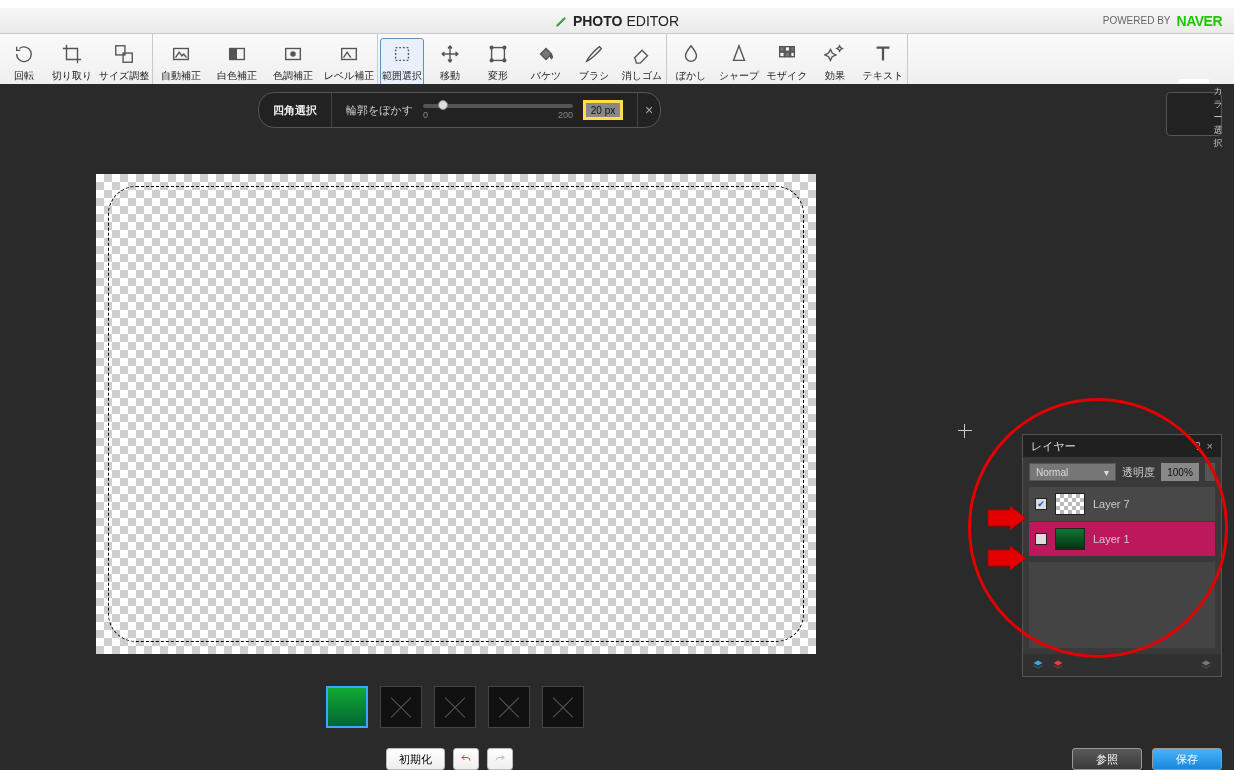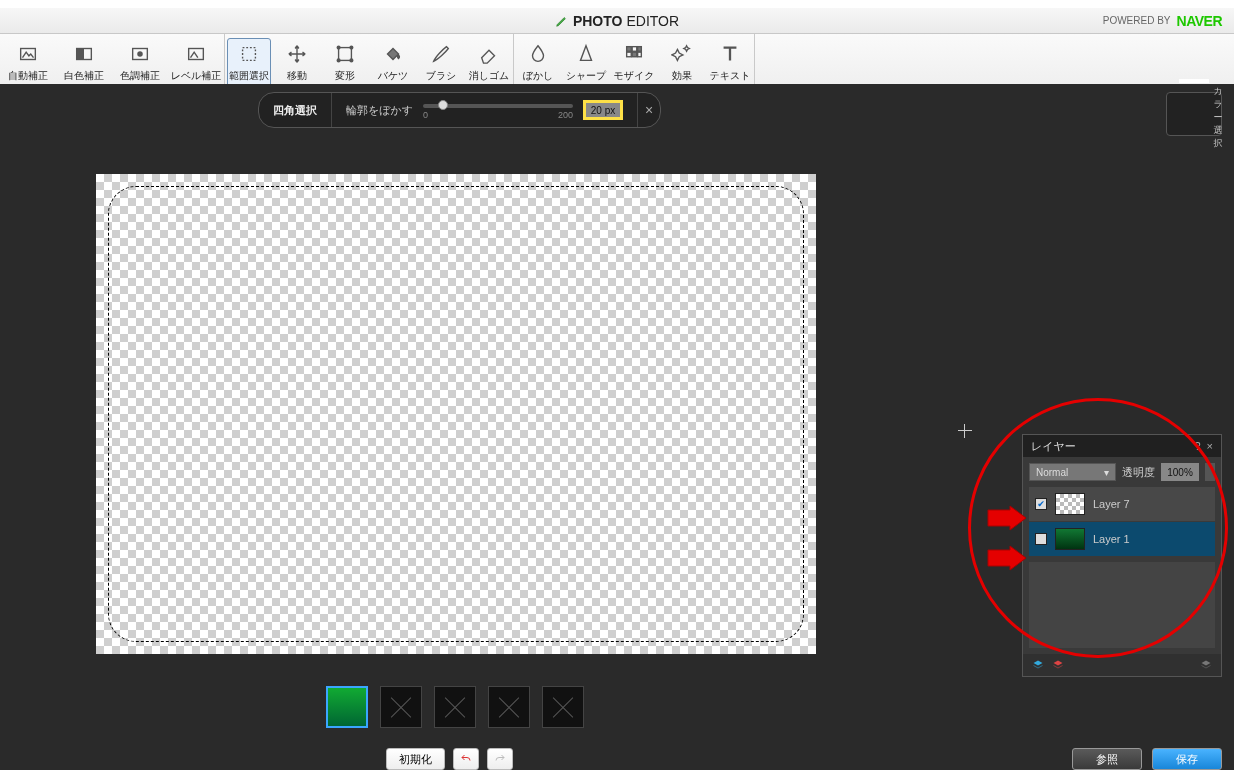--- a/index.html
+++ b/index.html
@@ -72,21 +72,21 @@
 
 .panel { position:absolute; right:12px; top:350px; width:200px; background:#393939; border:1px solid #555; font-size:11px; color:#ccc; }
 .panel-head { height:22px; background:#202020; display:flex; align-items:center; padding:0 8px; justify-content:space-between; }
 .panel-head .ttl { font-size:11px; color:#ddd; }
 .panel-head .icons { display:flex; gap:6px; color:#aaa; }
 .panel-row1 { display:flex; align-items:center; gap:6px; padding:6px; }
 .combo { flex:1; height:18px; background:#777; color:#ddd; font-size:10px; display:flex; align-items:center; padding:0 6px; justify-content:space-between; border:1px solid #555; }
 .op-in { width:38px; height:18px; background:#888; color:#111; font-size:10px; display:flex; align-items:center; justify-content:center; }
 .op-drop { width:10px; height:18px; background:#555; }
 .layer-list { background:#444; margin:0 6px 6px; }
-.layer-item { display:flex; align-items:center; gap:8px; padding:6px; background:#0c4a6e; border-top:1px solid #3a3a3a; }
+.layer-item { display:flex; align-items:center; gap:8px; padding:6px; background:#be185d; border-top:1px solid #3a3a3a; }
 .layer-item:first-child { border-top:none; background:#484848; }
 .chk { width:12px; height:12px; background:#ddd; border:1px solid #222; display:flex; align-items:center; justify-content:center; font-size:9px; color:#06c; }
 .lthumb { width:30px; height:22px; background:#fff; border:1px solid #222; }
 .lthumb.checker2 {
   background-image:
     linear-gradient(45deg,#bbb 25%,transparent 25%,transparent 75%,#bbb 75%),
     linear-gradient(45deg,#bbb 25%,transparent 25%,transparent 75%,#bbb 75%);
   background-size:8px 8px; background-position:0 0,4px 4px;
 }
 .lthumb.img { background:linear-gradient(#173,#031); }
@@ -119,20 +119,41 @@
     <span>PHOTO</span>
       <span class="thin">EDITOR</span>
   </div>
   <div class="powered">
     <span>POWERED BY</span>
     <span class="naver">NAVER</span>
   </div>
 </div>
 
 <div class="toolbar">
+  <div class="tool-group">
+    <div class="tool">
+        <svg viewBox="0 0 24 24">
+          <path d="M4 12a8 8 0 1 0 3-6M4 4v4h4"></path>
+        </svg>
+        <span class="lbl">回転</span>
+      </div>
+    <div class="tool">
+        <svg viewBox="0 0 24 24">
+          <path d="M6 2v16h16M2 6h16v16"></path>
+        </svg>
+        <span class="lbl">切り取り</span>
+      </div>
+    <div class="tool wide">
+        <svg viewBox="0 0 24 24">
+          <rect x="3" y="3" width="10" height="10"></rect>
+          <rect x="11" y="11" width="10" height="10"></rect>
+        </svg>
+        <span class="lbl">サイズ調整</span>
+      </div>
+  </div>
   <div class="tool-group">
     <div class="tool wide">
         <svg viewBox="0 0 24 24">
           <rect x="4" y="6" width="16" height="12"></rect>
           <path d="M6 16l4-6 3 4 2-2 3 4"></path>
         </svg>
         <span class="lbl">自動補正</span>
       </div>
     <div class="tool wide">
         <svg viewBox="0 0 24 24">

